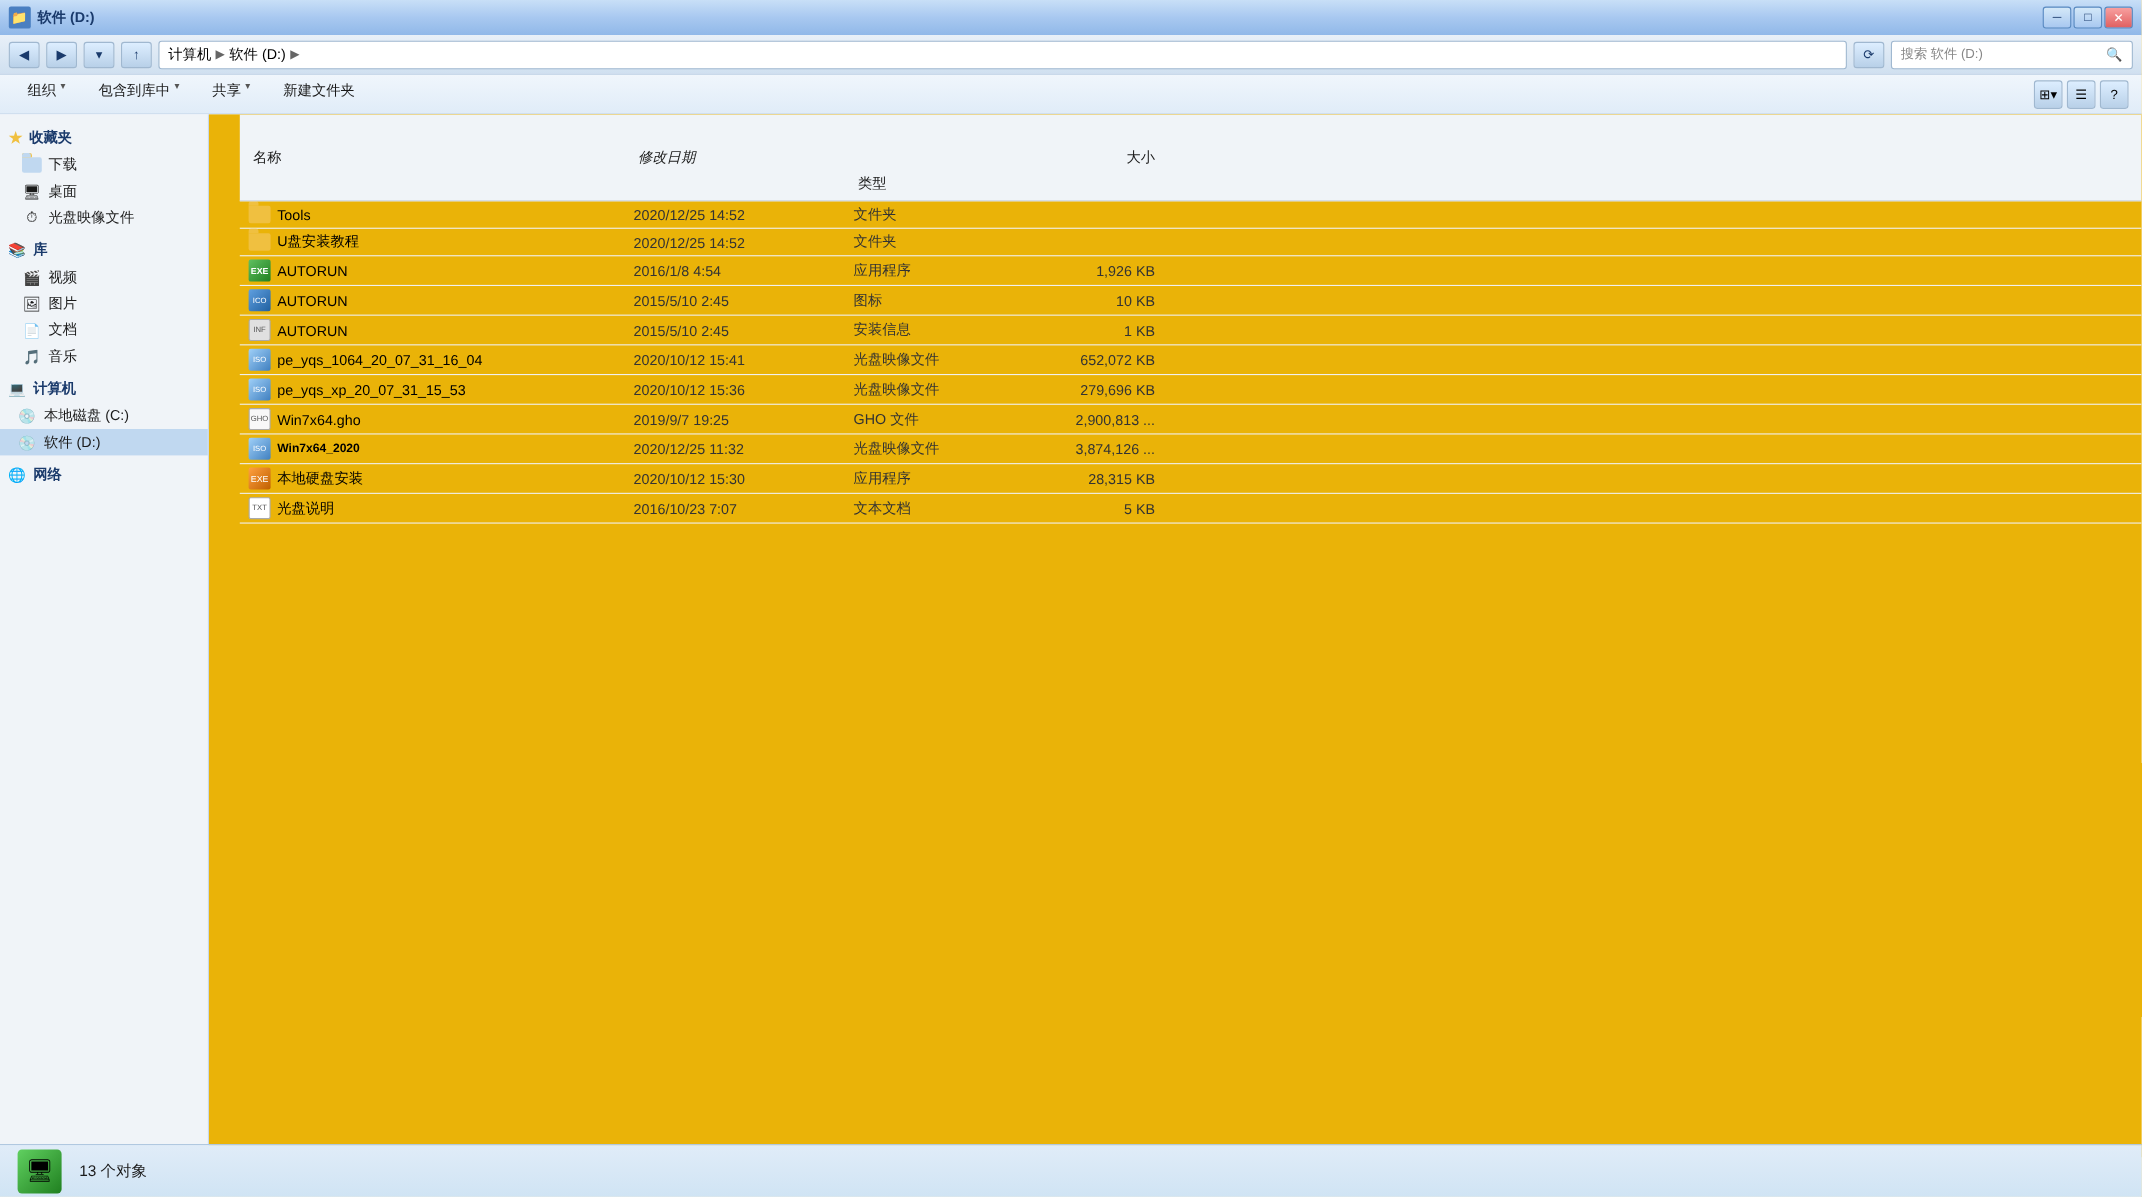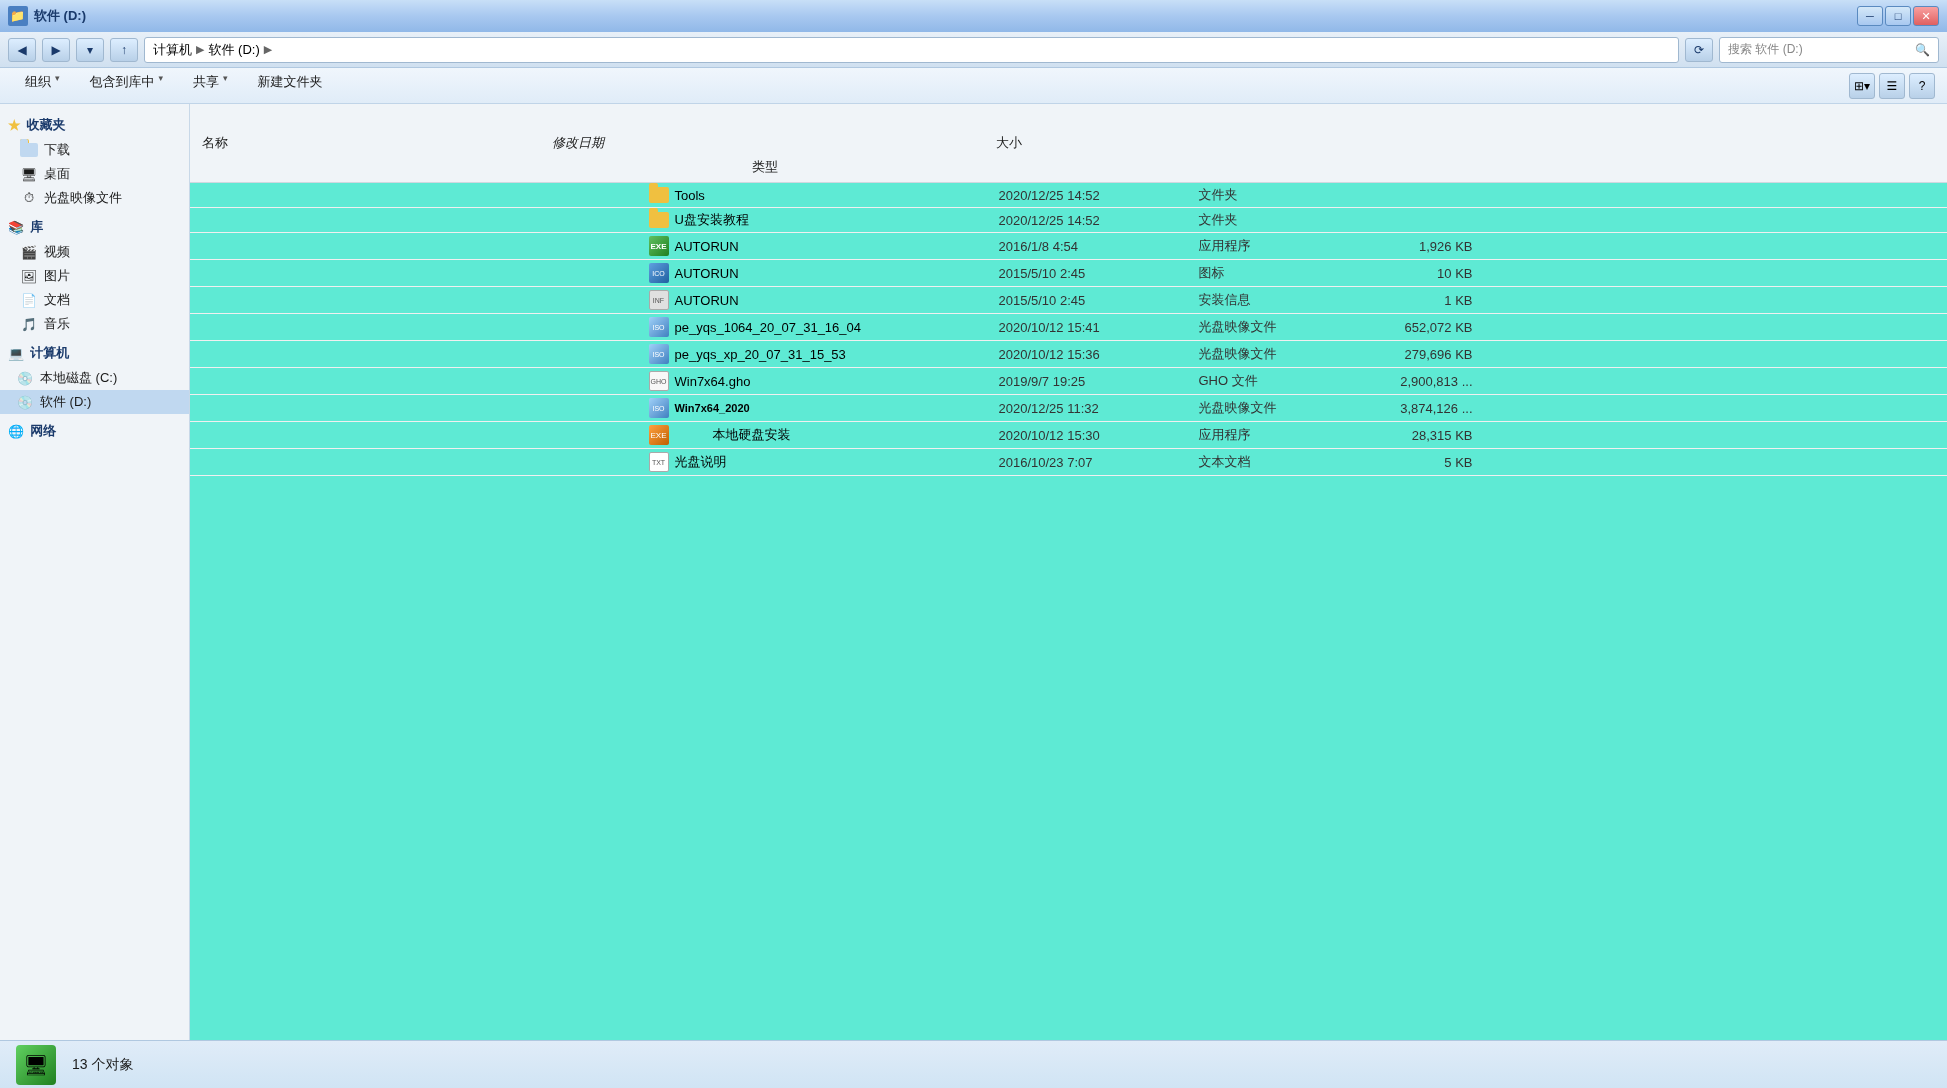--- a/index.html
+++ b/index.html
@@ -202,22 +202,23 @@
 
     
     .icon-star {
       color: #f0c040;
       font-size: 14px;
     }
 
     
     .content-area {
       flex: 1;
-      background: #5eead4;
+      background: #eab308;
       overflow-y: auto;
+      padding-left: 28px;
     }
 
     
     .col-headers {
       display: flex;
       align-items: center;
       padding: 4px 8px;
       border-bottom: 1px solid #d0d8e0;
       background: #f0f4f8;
       position: sticky;
@@ -235,21 +236,20 @@
     .col-type { width: 160px; margin-top: 48px; }
     .col-size { width: 130px; text-align: right; padding-right: 16px; }
 
     
     .file-row {
       display: flex;
       align-items: center;
       padding: 3px 8px;
       border-bottom: 1px solid #f0f0f0;
       cursor: pointer;
-      justify-content: center;
     }
     .file-row.selected {
       background: #c8e0f8;
       border: 1px solid #90b8e0;
     }
     .file-name {
       display: flex;
       align-items: center;
       gap: 6px;
       width: 350px;
@@ -564,21 +564,21 @@
     </div>
     <div class="file-date">2020/12/25 11:32</div>
     <div class="file-type">光盘映像文件</div>
     <div class="file-size">3,874,126 ...</div>
   </div>
         <div class="file-row">
     <div class="file-name">
       <span>
               <div style="width:20px;height:20px;background:linear-gradient(135deg,#ffa040,#c06000);border-radius:2px;display:flex;align-items:center;justify-content:center;font-size:8px;color:#fff;flex-shrink:0;">EXE</div>
             </span>
-      <span style="font-size:13px;margin-left:38px;">本地硬盘安装</span>
+      <span style="font-size:13px;">本地硬盘安装</span>
     </div>
     <div class="file-date">2020/10/12 15:30</div>
     <div class="file-type">应用程序</div>
     <div class="file-size">28,315 KB</div>
   </div>
         <div class="file-row">
     <div class="file-name">
       <span>
               <div style="width:20px;height:20px;background:#fff;border:1px solid #aaa;border-radius:2px;display:flex;align-items:center;justify-content:center;font-size:7px;color:#555;flex-shrink:0;">TXT</div>
             </span>

